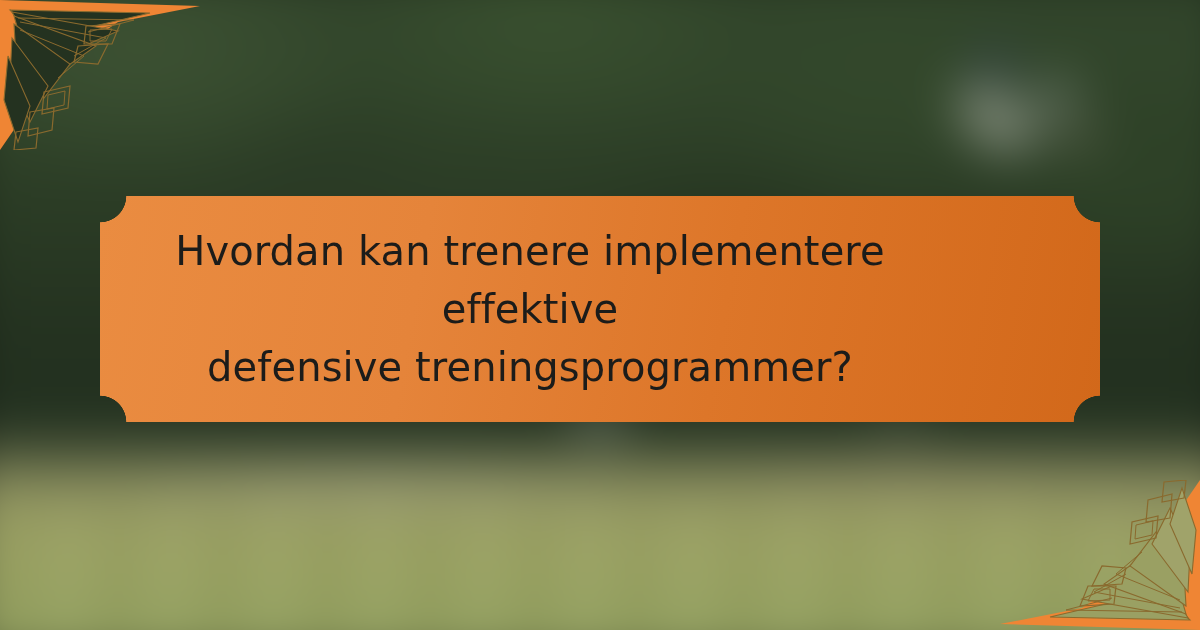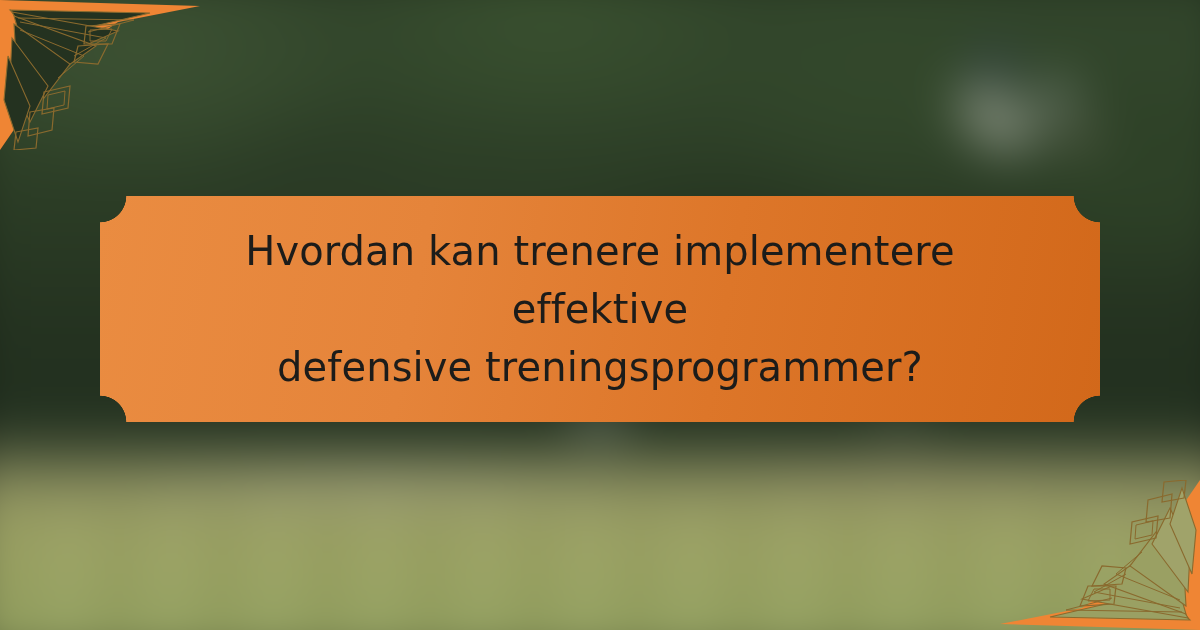--- a/index.html
+++ b/index.html
@@ -130,21 +130,21 @@
       radial-gradient(circle 26px at 100% 100%, rgba(0,0,0,0) 0 26px, #000 26.6px);
     -webkit-mask-composite: source-in;
     mask-image:
       radial-gradient(circle 26px at 0 0,     rgba(0,0,0,0) 0 26px, #000 26.6px),
       radial-gradient(circle 26px at 100% 0,  rgba(0,0,0,0) 0 26px, #000 26.6px),
       radial-gradient(circle 26px at 0 100%,  rgba(0,0,0,0) 0 26px, #000 26.6px),
       radial-gradient(circle 26px at 100% 100%, rgba(0,0,0,0) 0 26px, #000 26.6px);
     mask-composite: intersect;
     display: flex;
     align-items: center;
-    justify-content: center;
+    justify-content: flex-start;
   }
   .banner-text {
     width: 860px;
     text-align: center;
     color: #1c1c1a;
     font-size: 40px;
     line-height: 58px;
     font-weight: 400;
     letter-spacing: 0.1px;
     white-space: pre-line;

